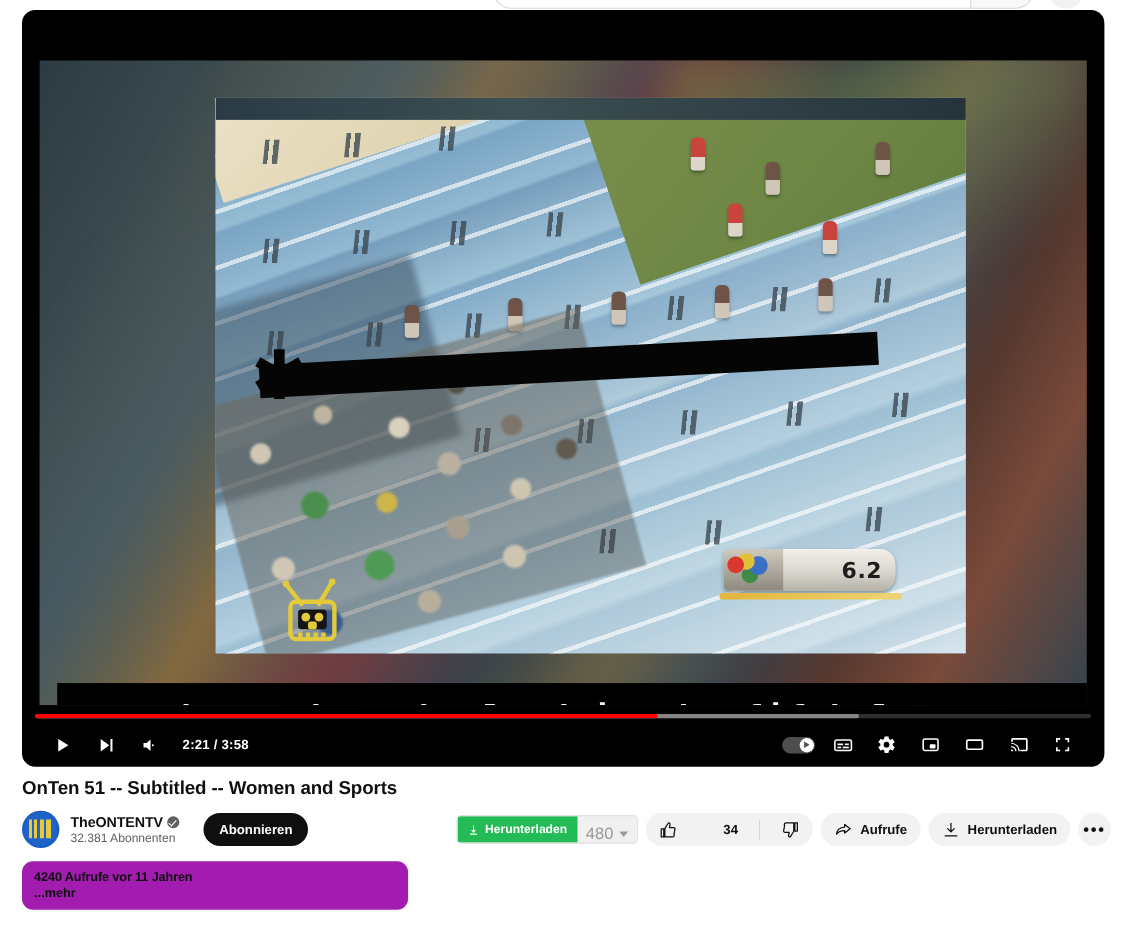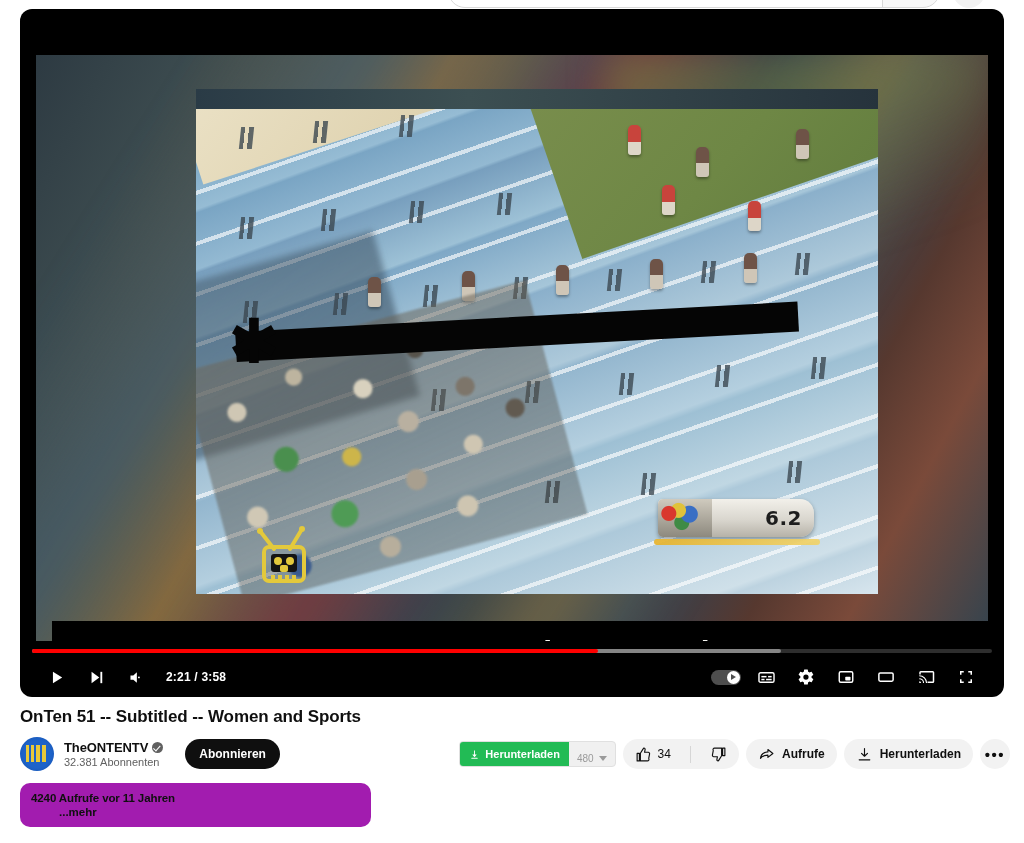--- a/index.html
+++ b/index.html
@@ -518,21 +518,21 @@
     background: #22bb55;
     color: #ffffff;
     font-size: 11px;
     font-weight: 700;
     display: flex; align-items: center; gap: 5px;
     padding: 0 9px;
   }
   #ext-download-quality {
     display: flex; align-items: center; gap: 5px;
     padding: 16px 8px;
-    font-size: 10px;
+    font-size: 15px;
     color: #9a9a9a;
   }
   .caret-down {
     width: 0; height: 0;
     border-left: 4px solid transparent;
     border-right: 4px solid transparent;
     border-top: 5px solid #9a9a9a;
   }
 
   .pill {
@@ -569,21 +569,21 @@
     background: #f2f2f2;
     display: flex; align-items: center; justify-content: center;
     cursor: pointer;
     flex: 0 0 auto;
     font-size: 15px;
     font-weight: 700;
     color: #0f0f0f;
     letter-spacing: 1.5px;
     line-height: 1;
   }
-  #like-count { font-size: 12px; font-weight: 400; }
+  #like-count { font-size: 12px; font-weight: 700; margin-left: 36px; }
 
   
   #description-box {
     position: absolute;
     left: 20px; top: 783px;
     width: 351px;
     min-height: 44px;
     background: #a21caf;
     border-radius: 10px;
     padding: 9px 11px 8px 11px;
@@ -593,21 +593,20 @@
     font-size: 11.5px;
     font-weight: 700;
     color: #0f0f0f;
     letter-spacing: -.1px;
   }
   #description-more {
     font-size: 11.5px;
     font-weight: 700;
     color: #0f0f0f;
     margin-top: 2px;
-    margin-left: 28px;
   }
 </style>
 </head>
 <body>
 
 <div id="top-chrome">
   <div id="top-search-remnant" title="Suchen"></div>
   <div id="top-search-button-remnant"></div>
   <div id="top-mic-remnant"></div>
 </div>

